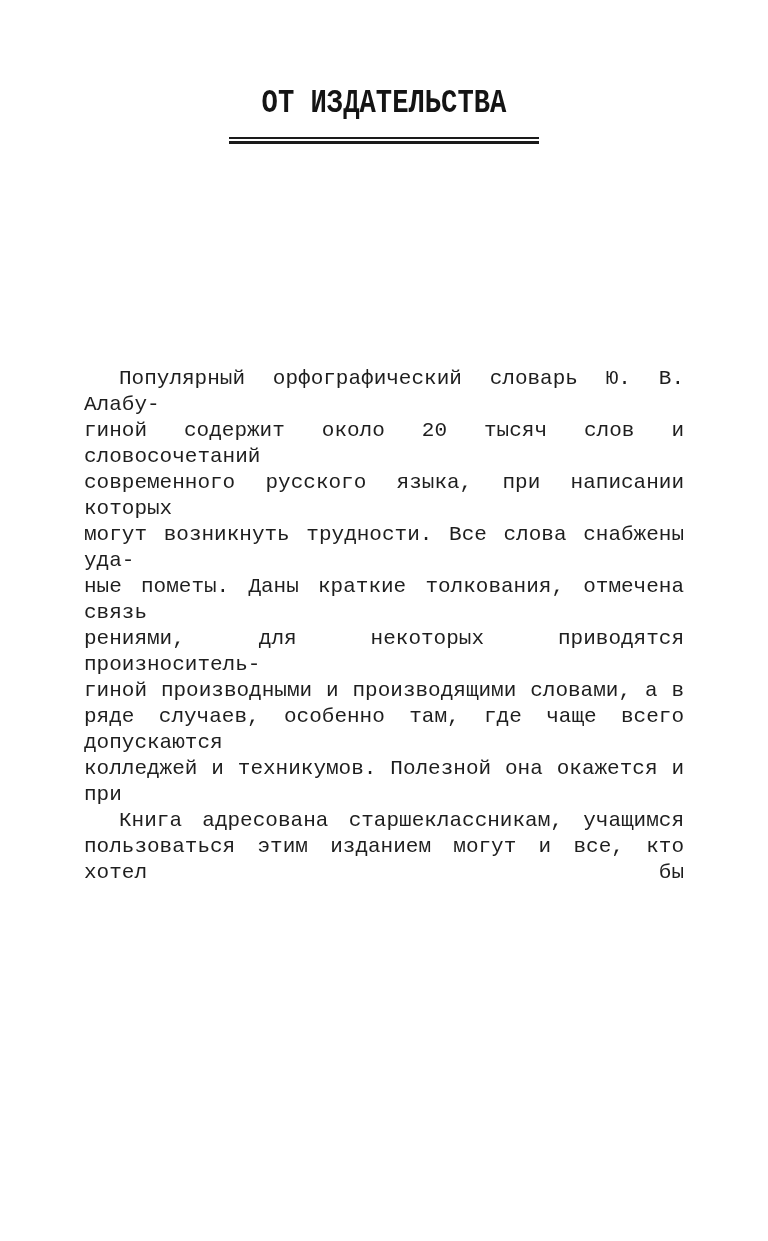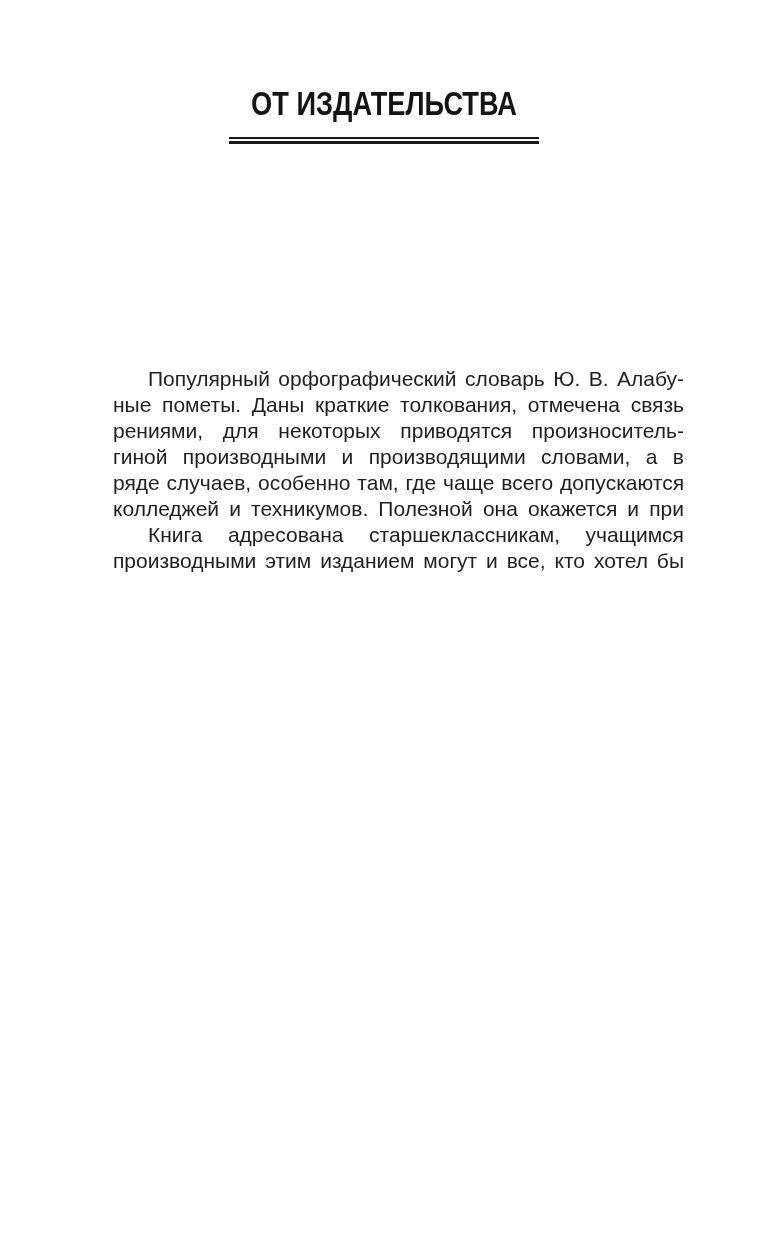--- a/index.html
+++ b/index.html
@@ -11,21 +11,21 @@
     width: 768px;
     height: 1241px;
     overflow: hidden;
   }
   .page {
     width: 768px;
     height: 1241px;
     box-sizing: border-box;
     padding: 86px 84px 0 84px;
     background: #ffffff;
-    font-family: Liberation Sans, sans-serif;
+    font-family: Liberation Mono, monospace;
   }
   .heading-wrap {
     width: 600px;
   }
   h1.page-title {
     margin: 0;
     text-align: center;
     font-size: 34px;
     line-height: 34px;
     font-weight: bold;
@@ -50,44 +50,46 @@
     line-height: 26px;
     color: #1e1e1e;
   }
   .paragraph {
     margin: 0;
   }
   .line {
     text-align: justify;
     text-align-last: justify;
     white-space: normal;
-    margin-left: 29px;
   }
   .line.first {
     text-indent: 35px;
   }
   .line.last {
     text-align-last: left;
   }
 </style>
 </head>
 <body>
 
 <div class="page">
   <div class="heading-wrap">
     <h1 class="page-title">ОТ ИЗДАТЕЛЬСТВА</h1>
     <div class="title-rule"></div>
   </div>
   <div class="body-text">
       <div class="paragraph">
         <div class="line first">Популярный орфографический словарь Ю. В. Алабу-</div>
+        <div class="line">гиной содержит около 20 тысяч слов и словосочетаний</div>
+        <div class="line">современного русского языка, при написании которых</div>
+        <div class="line">могут возникнуть трудности. Все слова снабжены уда-</div>
         <div class="line">ные пометы. Даны краткие толкования, отмечена связь</div>
         <div class="line">рениями, для некоторых приводятся произноситель-</div>
         <div class="line">гиной производными и производящими словами, а в</div>
         <div class="line">ряде случаев, особенно там, где чаще всего допускаются</div>
       </div>
       <div class="paragraph">
         <div class="line">колледжей и техникумов. Полезной она окажется и при</div>
         <div class="line first">Книга адресована старшеклассникам, учащимся</div>
-        <div class="line">производными этим изданием могут и все, кто хотел бы</div>
+        <div class="line">пользоваться этим изданием могут и все, кто хотел бы</div>
       </div>
     </div>
 </div>
 
 </body></html>

